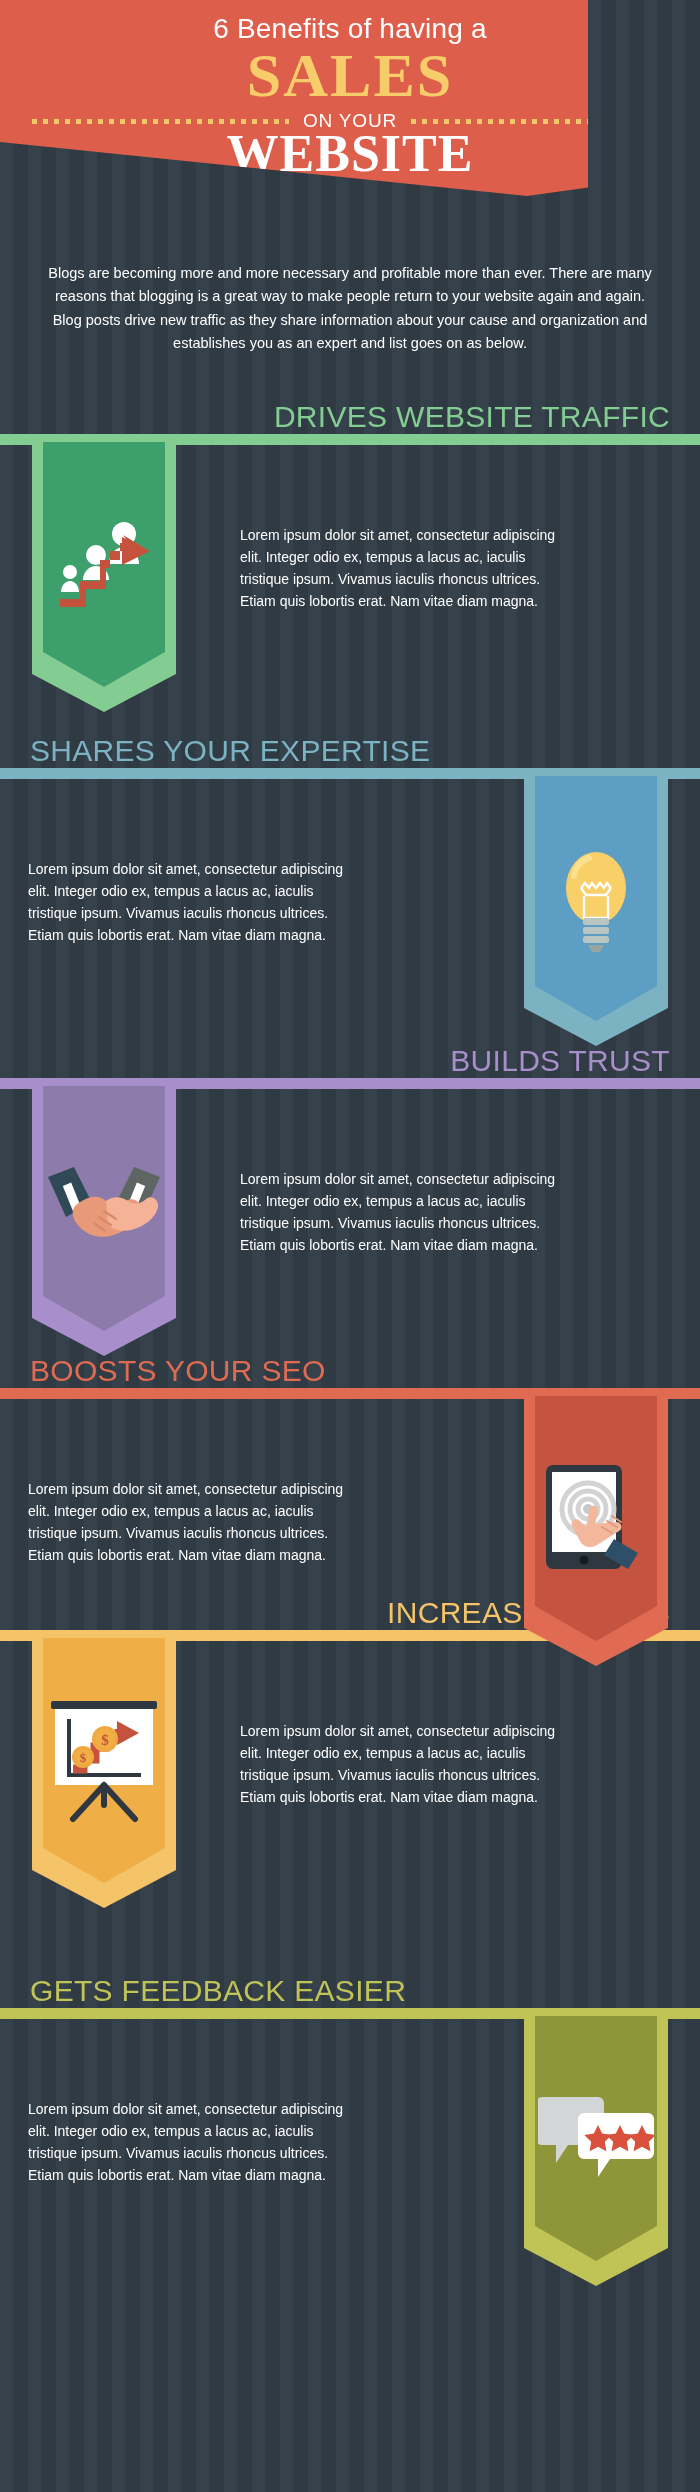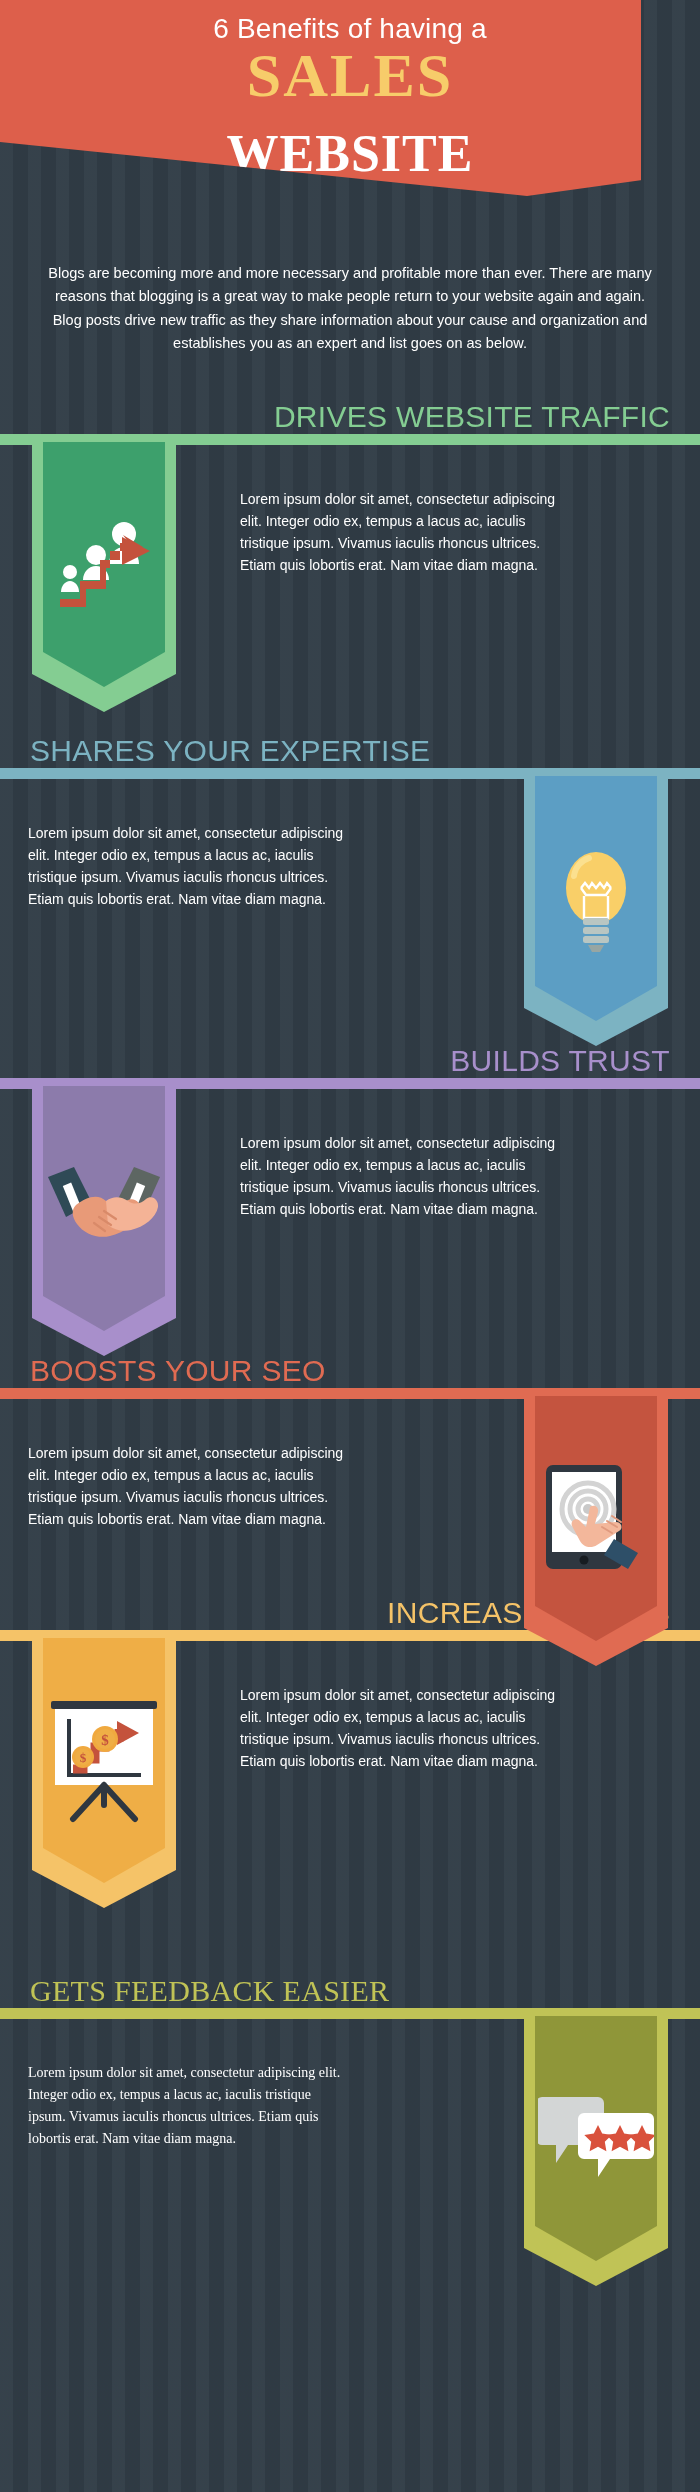--- a/index.html
+++ b/index.html
@@ -11,21 +11,21 @@
     background-image:repeating-linear-gradient(
       90deg,
       rgba(255,255,255,0.022) 0px,
       rgba(255,255,255,0.022) 13px,
       rgba(0,0,0,0.05) 13px,
       rgba(0,0,0,0.05) 28px);
   }
 
   
   .header {
-    position:absolute; top:0; left:0; width:641px; height:196px;
+    position:absolute; top:0; left:0; width:588px; height:196px;
     background:#dd5f4b;
     clip-path: polygon(0 0, 700px 0, 700px 172px, 527px 196px, 0 142px);
     overflow:hidden;
   }
   .hdr-line1 {
     position:absolute; top:13px; left:0; width:700px; text-align:center;
     color:#ffffff; font-size:28px; font-weight:400; letter-spacing:0.2px;
   }
   .hdr-blog {
     position:absolute; top:44px; left:0; width:700px; text-align:center;
@@ -81,29 +81,34 @@
     clip-path: polygon(0 0, 122px 0, 122px 210px, 61px 245px, 0 210px);
   }
   .banner .icon-holder {
     position:absolute; left:11px; top:0; width:122px; height:245px;
     display:flex; align-items:center; justify-content:center;
   }
 
   
   .sec-body {
     position:absolute; width:316px; color:#ffffff;
-    font-size:14px; line-height:1.58;
+    font-size:14px; line-height:1.58;margin-top:36px;
   }
 </style>
 </head>
 <body>
 
 <div class="header">
   <div class="hdr-line1">6 Benefits of having a</div>
   <div class="hdr-blog">SALES</div>
+  <div class="hdr-mid">
+    <span class="hdr-dash left"></span>
+    <span class="hdr-onyour">ON YOUR</span>
+    <span class="hdr-dash right"></span>
+  </div>
   <div class="hdr-website">WEBSITE</div>
 </div>
 
 <div class="intro">Blogs are becoming more and more necessary and profitable more than ever. There are many reasons that blogging is a great way to make people return to your website again and again. Blog posts drive new traffic as they share information about your cause and organization and establishes you as an expert and list goes on as below.</div>
 
 <div id="sections-root">
     <div class="section" style="top: 388px; height: 300px;">
       <div class="sec-title right" style="top: 14px; color: rgb(132, 205, 146);">DRIVES WEBSITE TRAFFIC</div>
       <div class="sec-bar" style="top: 46px; background: rgb(132, 205, 146);"></div>
       <div class="banner" style="top: 54px; background: rgb(132, 205, 146); left: 32px;">
@@ -217,21 +222,21 @@
           <circle cx="58" cy="40" r="13" fill="#f0a93f"></circle>
               <circle cx="58" cy="40" r="10" fill="#efae46"></circle>
           <text x="58" y="46" font-size="15" font-family="Liberation Serif, serif" font-weight="bold" fill="#c4523c" text-anchor="middle">$</text>
         </g>
         <path d="M57 86 L26 120 M57 86 L88 120 M57 86 v20" stroke="#2f3740" stroke-width="6" fill="none" stroke-linecap="round"></path>
       </svg>
         </div>
       </div>
       <div class="sec-body" style="top: 100px; left: 240px;">Lorem ipsum dolor sit amet, consectetur adipiscing elit. Integer odio ex, tempus a lacus ac, iaculis tristique ipsum. Vivamus iaculis rhoncus ultrices. Etiam quis lobortis erat. Nam vitae diam magna.</div>
     </div>
-    <div class="section" style="top: 1962px; height: 300px; font-family: Liberation Serif, serif;">
+    <div class="section" style="top: 1962px; height: 300px;">
       <div class="sec-title left" style="top: 14px; color: rgb(192, 195, 86);">GETS FEEDBACK EASIER</div>
       <div class="sec-bar" style="top: 46px; background: rgb(192, 195, 86);"></div>
       <div class="banner" style="top: 54px; background: rgb(192, 195, 86); right: 32px;">
         <div class="banner-inner" style="background: rgb(143, 150, 57);"></div>
         <div class="icon-holder">
           <svg width="116" height="100" viewBox="0 0 116 100">
         <path d="M4 8h56a6 6 0 0 1 6 6v36a6 6 0 0 1-6 6H30l-12 18V56H4a6 6 0 0 1-6-6V14a6 6 0 0 1 6-6z" fill="#d3d6d6"></path>
         <path d="M46 24h64a6 6 0 0 1 6 6v34a6 6 0 0 1-6 6H72l-12 18V70H46a6 6 0 0 1-6-6V30a6 6 0 0 1 6-6z" fill="#ffffff"></path>
         <g fill="#d9513c">
           <path d="M60 36 l4.2 8.6 9.5 1.4 -6.9 6.7 1.6 9.5 -8.4-4.5 -8.4 4.5 1.6-9.5 -6.9-6.7 9.5-1.4z"></path>

